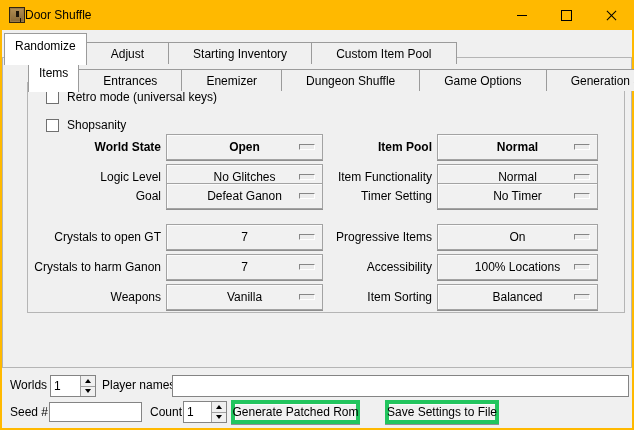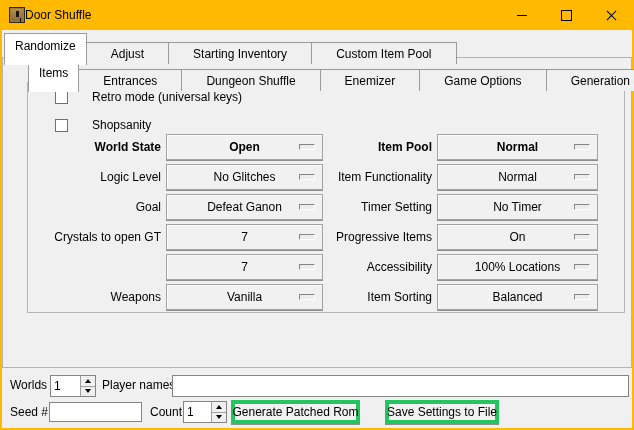--- a/index.html
+++ b/index.html
@@ -55,21 +55,21 @@
   .outer-pane {
     position:absolute; left:0px; top:57px; width:630px; height:311px; box-sizing:border-box;
     border:1px solid #b5b5b5; background:#f0f0f0; z-index:1;
   }
   .inner-pane {
     position:absolute; left:25px; top:82px; width:598px; height:231px; box-sizing:border-box;
     border:1px solid #b5b5b5; background:#f0f0f0; z-index:2;
   }
 
   
-  .cb-row { position:absolute; left:27px; display:flex; align-items:center;gap:16px; }
+  .cb-row { position:absolute; left:18px; display:flex; align-items:center; }
   .cb-row.r1 { top:7px; }
   .cb-row.r2 { top:35px; }
   .checkbox {
     width:13px; height:13px; box-sizing:border-box; background:#fff; border:1px solid #707070;
   }
   .cb-label { margin-left:8px; }
 
   
   .opt-label {
     position:absolute; height:26px; line-height:26px; text-align:right; white-space:nowrap;
@@ -83,21 +83,21 @@
     display:flex; align-items:center; justify-content:center;
   }
   .dropdown.lcol { left:138px; width:157px; }
   .dropdown.rcol { left:409px; width:161px; }
   .menu-indicator {
     position:absolute; right:7px; top:9px; width:16px; height:6px; box-sizing:border-box;
     background:#ececec;
     border-top:1px solid #868686; border-left:1px solid #868686;
     border-bottom:1px solid #fff; border-right:1px solid #fff;
   }
-  .row0 { top:51px;font-weight:bold; } .row1 { top:81px; } .row2 { top:111px; }
+  .row0 { top:51px;font-weight:bold; } .row1 { top:81px; } .row2 { top:100px; }
   .row3 { top:141px; } .row4 { top:171px; } .row5 { top:201px; }
 
   
   .b-label { position:absolute; white-space:nowrap; }
   .entry {
     position:absolute; box-sizing:border-box; background:#fff; border:1px solid #848484;
     font-family:"Liberation Sans", sans-serif; font-size:12px; padding:1px 4px; outline:none;
   }
   .spinbox {
     position:absolute; box-sizing:border-box; background:#fff; border:1px solid #848484;
@@ -145,22 +145,22 @@
     <div class="tab">Adjust</div>
     <div class="tab">Starting Inventory</div>
     <div class="tab">Custom Item Pool</div>
   </div>
 
   <div class="outer-pane"></div>
 
   <div class="inner-tabs">
     <div class="tab active">Items</div>
     <div class="tab">Entrances</div>
+    <div class="tab">Enemizer</div>
     <div class="tab">Dungeon Shuffle</div>
-    <div class="tab">Enemizer</div>
     <div class="tab">Game Options</div>
     <div class="tab">Generation Setup</div>
   </div>
 
   <div class="inner-pane">
 
     <div class="cb-row r1">
       <span class="checkbox"></span>
       <span class="cb-label">Retro mode (universal keys)</span>
     </div>
@@ -186,20 +186,21 @@
       <span>Defeat Ganon</span>
       <span class="menu-indicator"></span>
     </div>
 
     <div class="opt-label lcol row3">Crystals to open GT</div>
     <div class="dropdown lcol row3">
       <span>7</span>
       <span class="menu-indicator"></span>
     </div>
 
+    <div class="opt-label lcol row4">Crystals to harm Ganon</div>
     <div class="dropdown lcol row4">
       <span>7</span>
       <span class="menu-indicator"></span>
     </div>
 
     <div class="opt-label lcol row5">Weapons</div>
     <div class="dropdown lcol row5">
       <span>Vanilla</span>
       <span class="menu-indicator"></span>
     </div>

